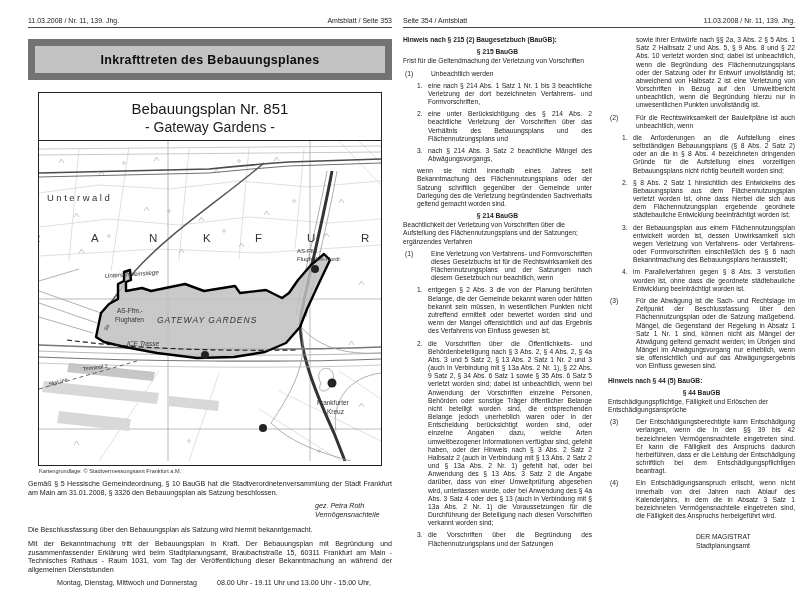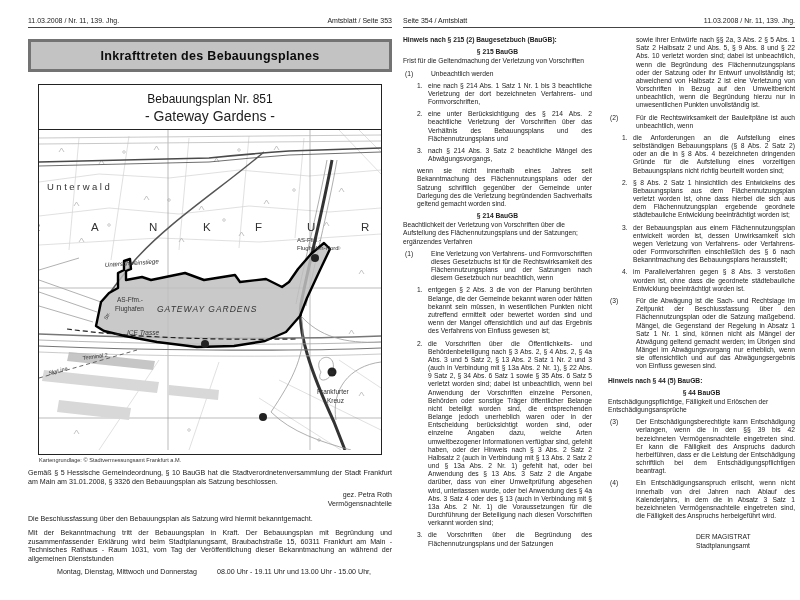--- a/index.html
+++ b/index.html
@@ -3,30 +3,30 @@
 <meta charset="utf-8">
 <style>
   html,body{margin:0;padding:0;background:#fff;}
   body{width:800px;height:600px;font-family:"Liberation Sans",sans-serif;color:#1c1c1c;position:relative;overflow:hidden;}
   .page{position:absolute;top:0;}
   #pageL{left:28px;width:364px;}
   #pageR{left:403px;width:392px;}
   .phead{display:flex;justify-content:space-between;font-size:7px;color:#222;
          border-bottom:1px solid #444;padding-bottom:3px;margin-top:17px;}
   
-  .banner{margin-top:11px;background:#c3c3c3;border:3px solid #737373;height:27px;
+  .banner{margin-top:11px;background:#c3c3c3;border:7px solid #737373;height:27px;
           display:flex;align-items:center;justify-content:center;
           font-weight:bold;font-size:12.5px;letter-spacing:.3px;color:#0c0c0c;}
   .mapbox{margin-top:12px;margin-left:10px;width:342px;border:1.3px solid #222;background:#fff;}
-  .mapttl{text-align:center;font-size:12px;color:#161616;padding-top:7px;}
+  .mapttl{text-align:center;font-size:15px;color:#161616;padding-top:7px;}
   .mapsub{text-align:center;font-size:14px;color:#222;padding:2px 0 5px 0;
           border-bottom:1px solid #222;}
   .mapcap{font-size:5.6px;color:#333;margin:2px 0 0 11px;}
   .lp{font-size:7.1px;line-height:1.2;text-align:justify;margin-top:6px;color:#222;}
-  .sig{font-size:7.1px;line-height:1.25;margin-top:5px;margin-left:287px;text-align:right;}
+  .sig{font-size:7.1px;line-height:1.25;margin-top:5px;margin-left:287px;text-align:left;font-style:italic;}
   .hours{font-size:7.1px;line-height:1.22;margin:5px 0 0 29px;}
   .hrow{display:flex;}
   .days{width:160px;}
   
   .rcol{position:absolute;top:36px;font-size:6.7px;line-height:1.22;text-align:justify;color:#222;}
   #col1{left:0;width:189px;}
   #col2{left:205px;width:187px;}
   .bh{font-weight:bold;text-align:left;margin-bottom:4px;}
   .bhc{font-weight:bold;text-align:center;margin:4px 0 1px 0;}
   .sub{margin-bottom:4px;text-align:left;}

